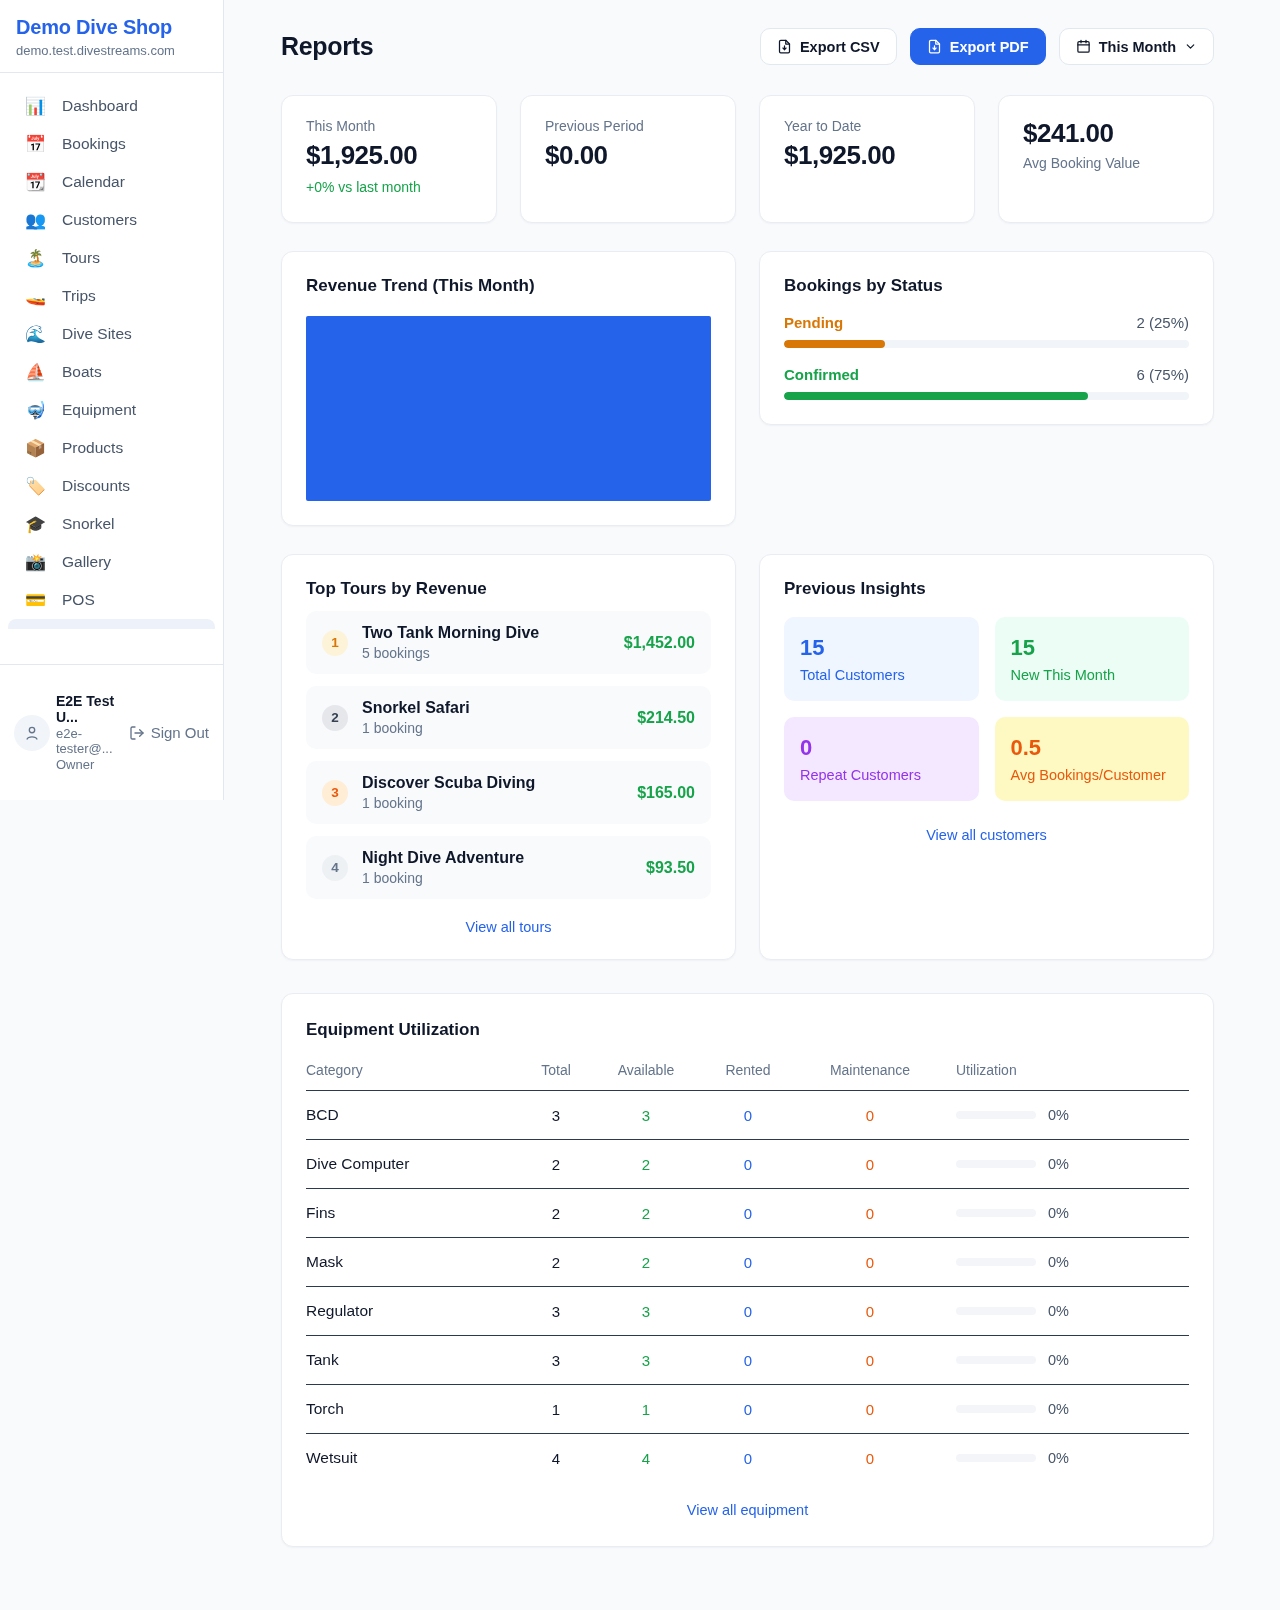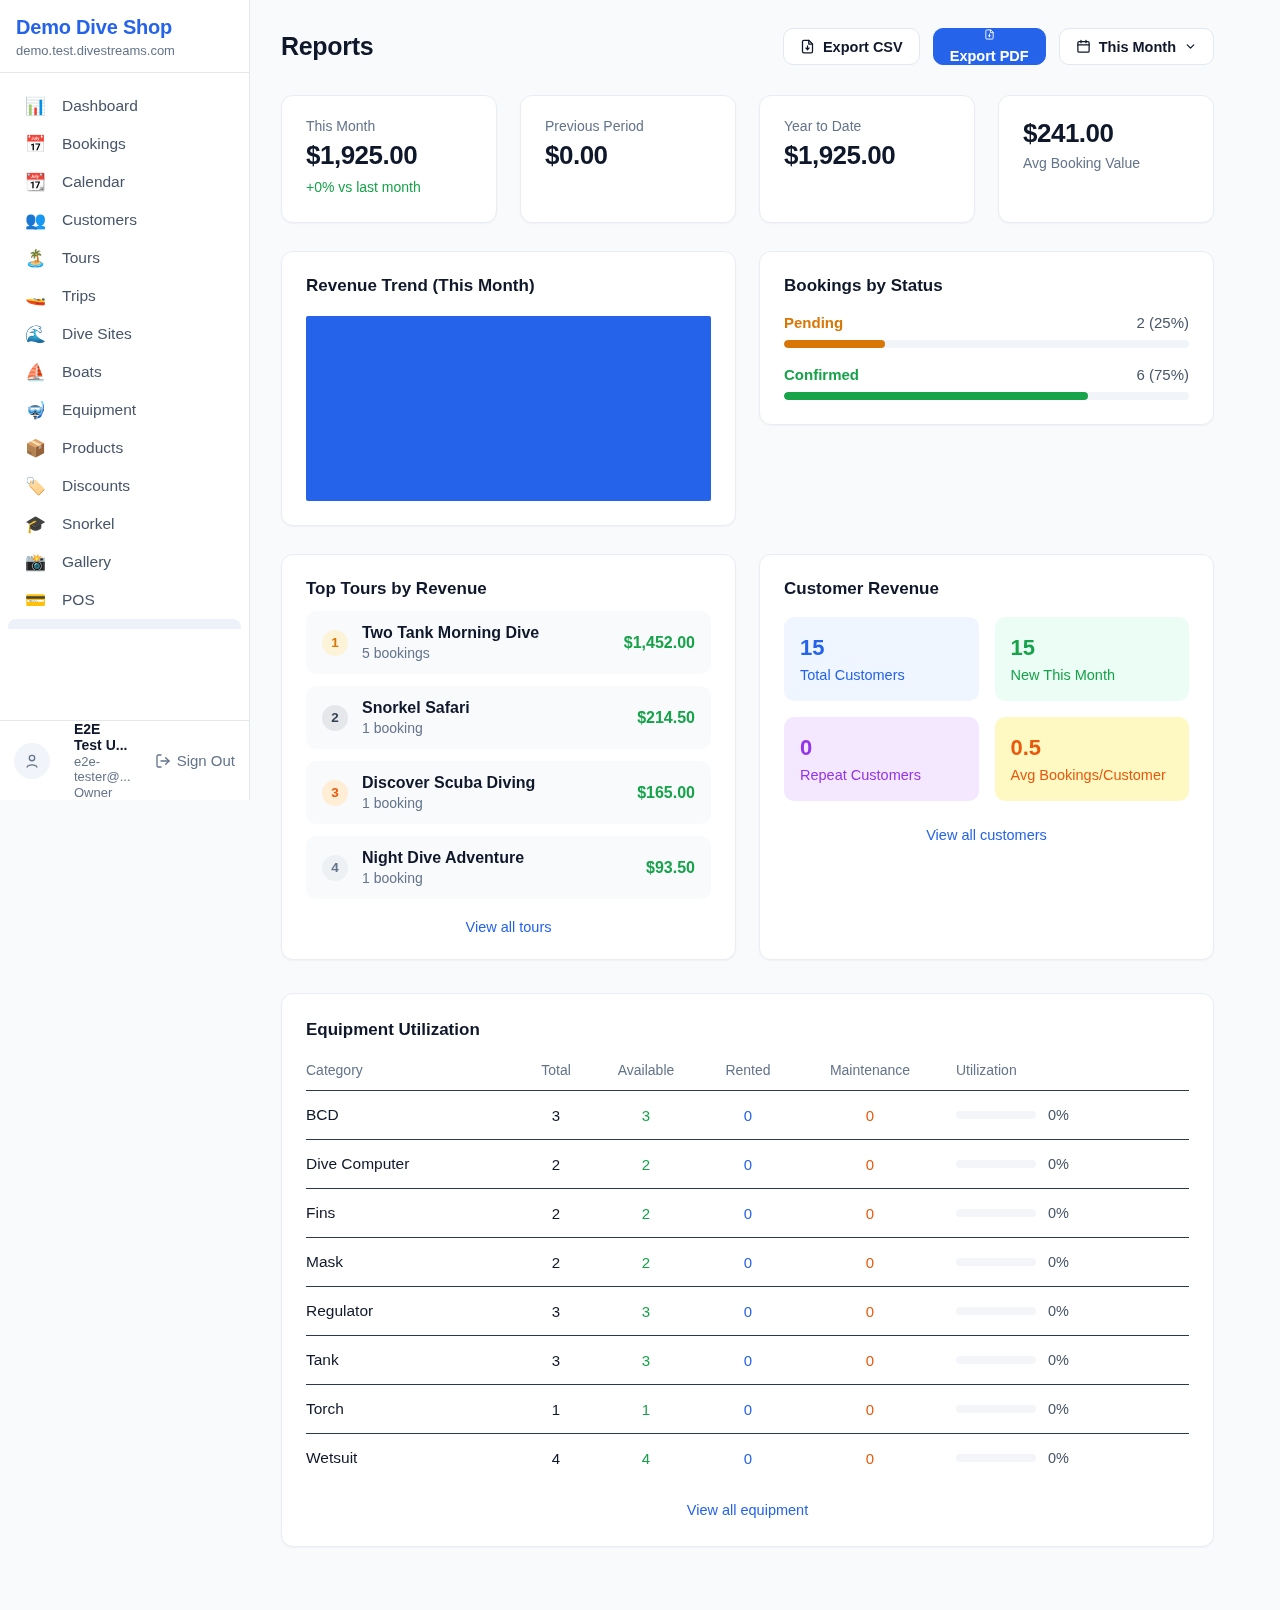--- a/index.html
+++ b/index.html
@@ -1,46 +1,46 @@
 <!DOCTYPE html>
 <html><head>
 <meta charset="utf-8">
 <style>
   * { margin:0; padding:0; box-sizing:border-box; }
   html,body { width:1280px; }
   body { font-family:"Liberation Sans","DejaVu Sans",sans-serif; background:#f8fafc; color:#0f172a; }
   .page { position:relative; width:1280px; min-height:1610px; background:#f8fafc; overflow:hidden; }
 
   
-  .sidebar { position:absolute; top:0; left:0; width:250px; height:800px; background:#fff;
+  .sidebar { position:absolute; top:0; left:0; width:224px; height:800px; background:#fff;
              border-right:1px solid #e2e8f0; display:flex; flex-direction:column; }
   .brand { padding:16px 16px 14px; border-bottom:1px solid #e2e8f0; }
   .brand-name { color:#2563eb; font-size:20px; font-weight:700; letter-spacing:-0.2px; }
   .brand-domain { color:#64748b; font-size:13px; margin-top:4px; }
   .nav { padding-top:14px; flex:1; }
   .nav-item { display:flex; align-items:center; gap:14px; padding:10px 10px 10px 24px; cursor:pointer; }
   .nav-icon { width:24px; font-size:17px; line-height:1; text-align:center; flex:0 0 24px; }
   .nav-label { color:#475569; font-size:15.5px; }
   .nav-active-partial { height:10px; margin:0 8px; border-radius:8px 8px 0 0; background:#edf2fa; }
-  .user-section { border-top:1px solid #e2e8f0; padding:0 14px; display:flex; align-items:center; gap:24px; }
+  .user-section { border-top:1px solid #e2e8f0; padding:28px 14px; display:flex; align-items:center; gap:6px; }
   .avatar { width:36px; height:36px; border-radius:50%; background:#f1f5f9; color:#64748b;
             display:flex; align-items:center; justify-content:center; flex:0 0 36px; }
   .user-meta { flex:1; min-width:0; }
   .user-name { font-size:14px; font-weight:700; color:#0f172a; }
   .user-email, .user-role { font-size:13px; color:#64748b; margin-top:1px; }
   .signout { display:flex; align-items:flex-end; gap:6px; color:#64748b; font-size:15px; cursor:pointer; white-space:nowrap; }
 
   
   .main { margin-left:250px; padding:28px 66px 40px 31px; }
   .page-header { display:flex; align-items:center; justify-content:space-between; margin-bottom:30px; }
   .page-title { font-size:25px; font-weight:700; letter-spacing:-0.3px; }
   .header-actions { display:flex; gap:13px;padding-left:25px; }
   .btn { display:flex; align-items:center; gap:8px; height:37px; padding:0 16px; border-radius:10px;
          font-size:14.5px; font-weight:600; cursor:pointer; border:1px solid #e2e8f0; background:#fff; color:#0f172a; }
-  .btn-primary { background:#2563eb; border-color:#2563eb; color:#fff;flex-direction:column; }
+  .btn-primary { background:#2563eb; border-color:#2563eb; color:#fff; }
   .btn svg { display:block; }
 
   .card { background:#fff; border:1px solid #e9edf3; border-radius:12px; box-shadow:0 1px 2px rgba(15,23,42,0.04); }
   .card-title { font-size:17px; font-weight:700; }
 
   
   .stats-grid { display:grid; grid-template-columns:repeat(4,1fr); gap:23px; margin-bottom:28px; }
   .stat-card { padding:22px 24px; min-height:128px; }
   .stat-label { font-size:14px; color:#64748b; }
   .stat-value { font-size:26px; font-weight:700; letter-spacing:-0.5px; margin-top:6px; }
@@ -322,21 +322,21 @@
             <div class="tour-name">Night Dive Adventure</div>
             <div class="tour-sub">1 booking</div>
           </div>
           <div class="tour-amount">$93.50</div>
         </div>
 
         <a class="view-all">View all tours</a>
       </div>
 
       <div class="card insights-card">
-        <div class="card-title">Customer Revenue</div>
+        <div class="card-title">Previous Insights</div>
         <div class="insights-grid">
           <div class="tile tile-blue">
             <div class="tile-value">15</div>
             <div class="tile-label">Total Customers</div>
           </div>
           <div class="tile tile-green">
             <div class="tile-value">15</div>
             <div class="tile-label">New This Month</div>
           </div>
           <div class="tile tile-purple">

